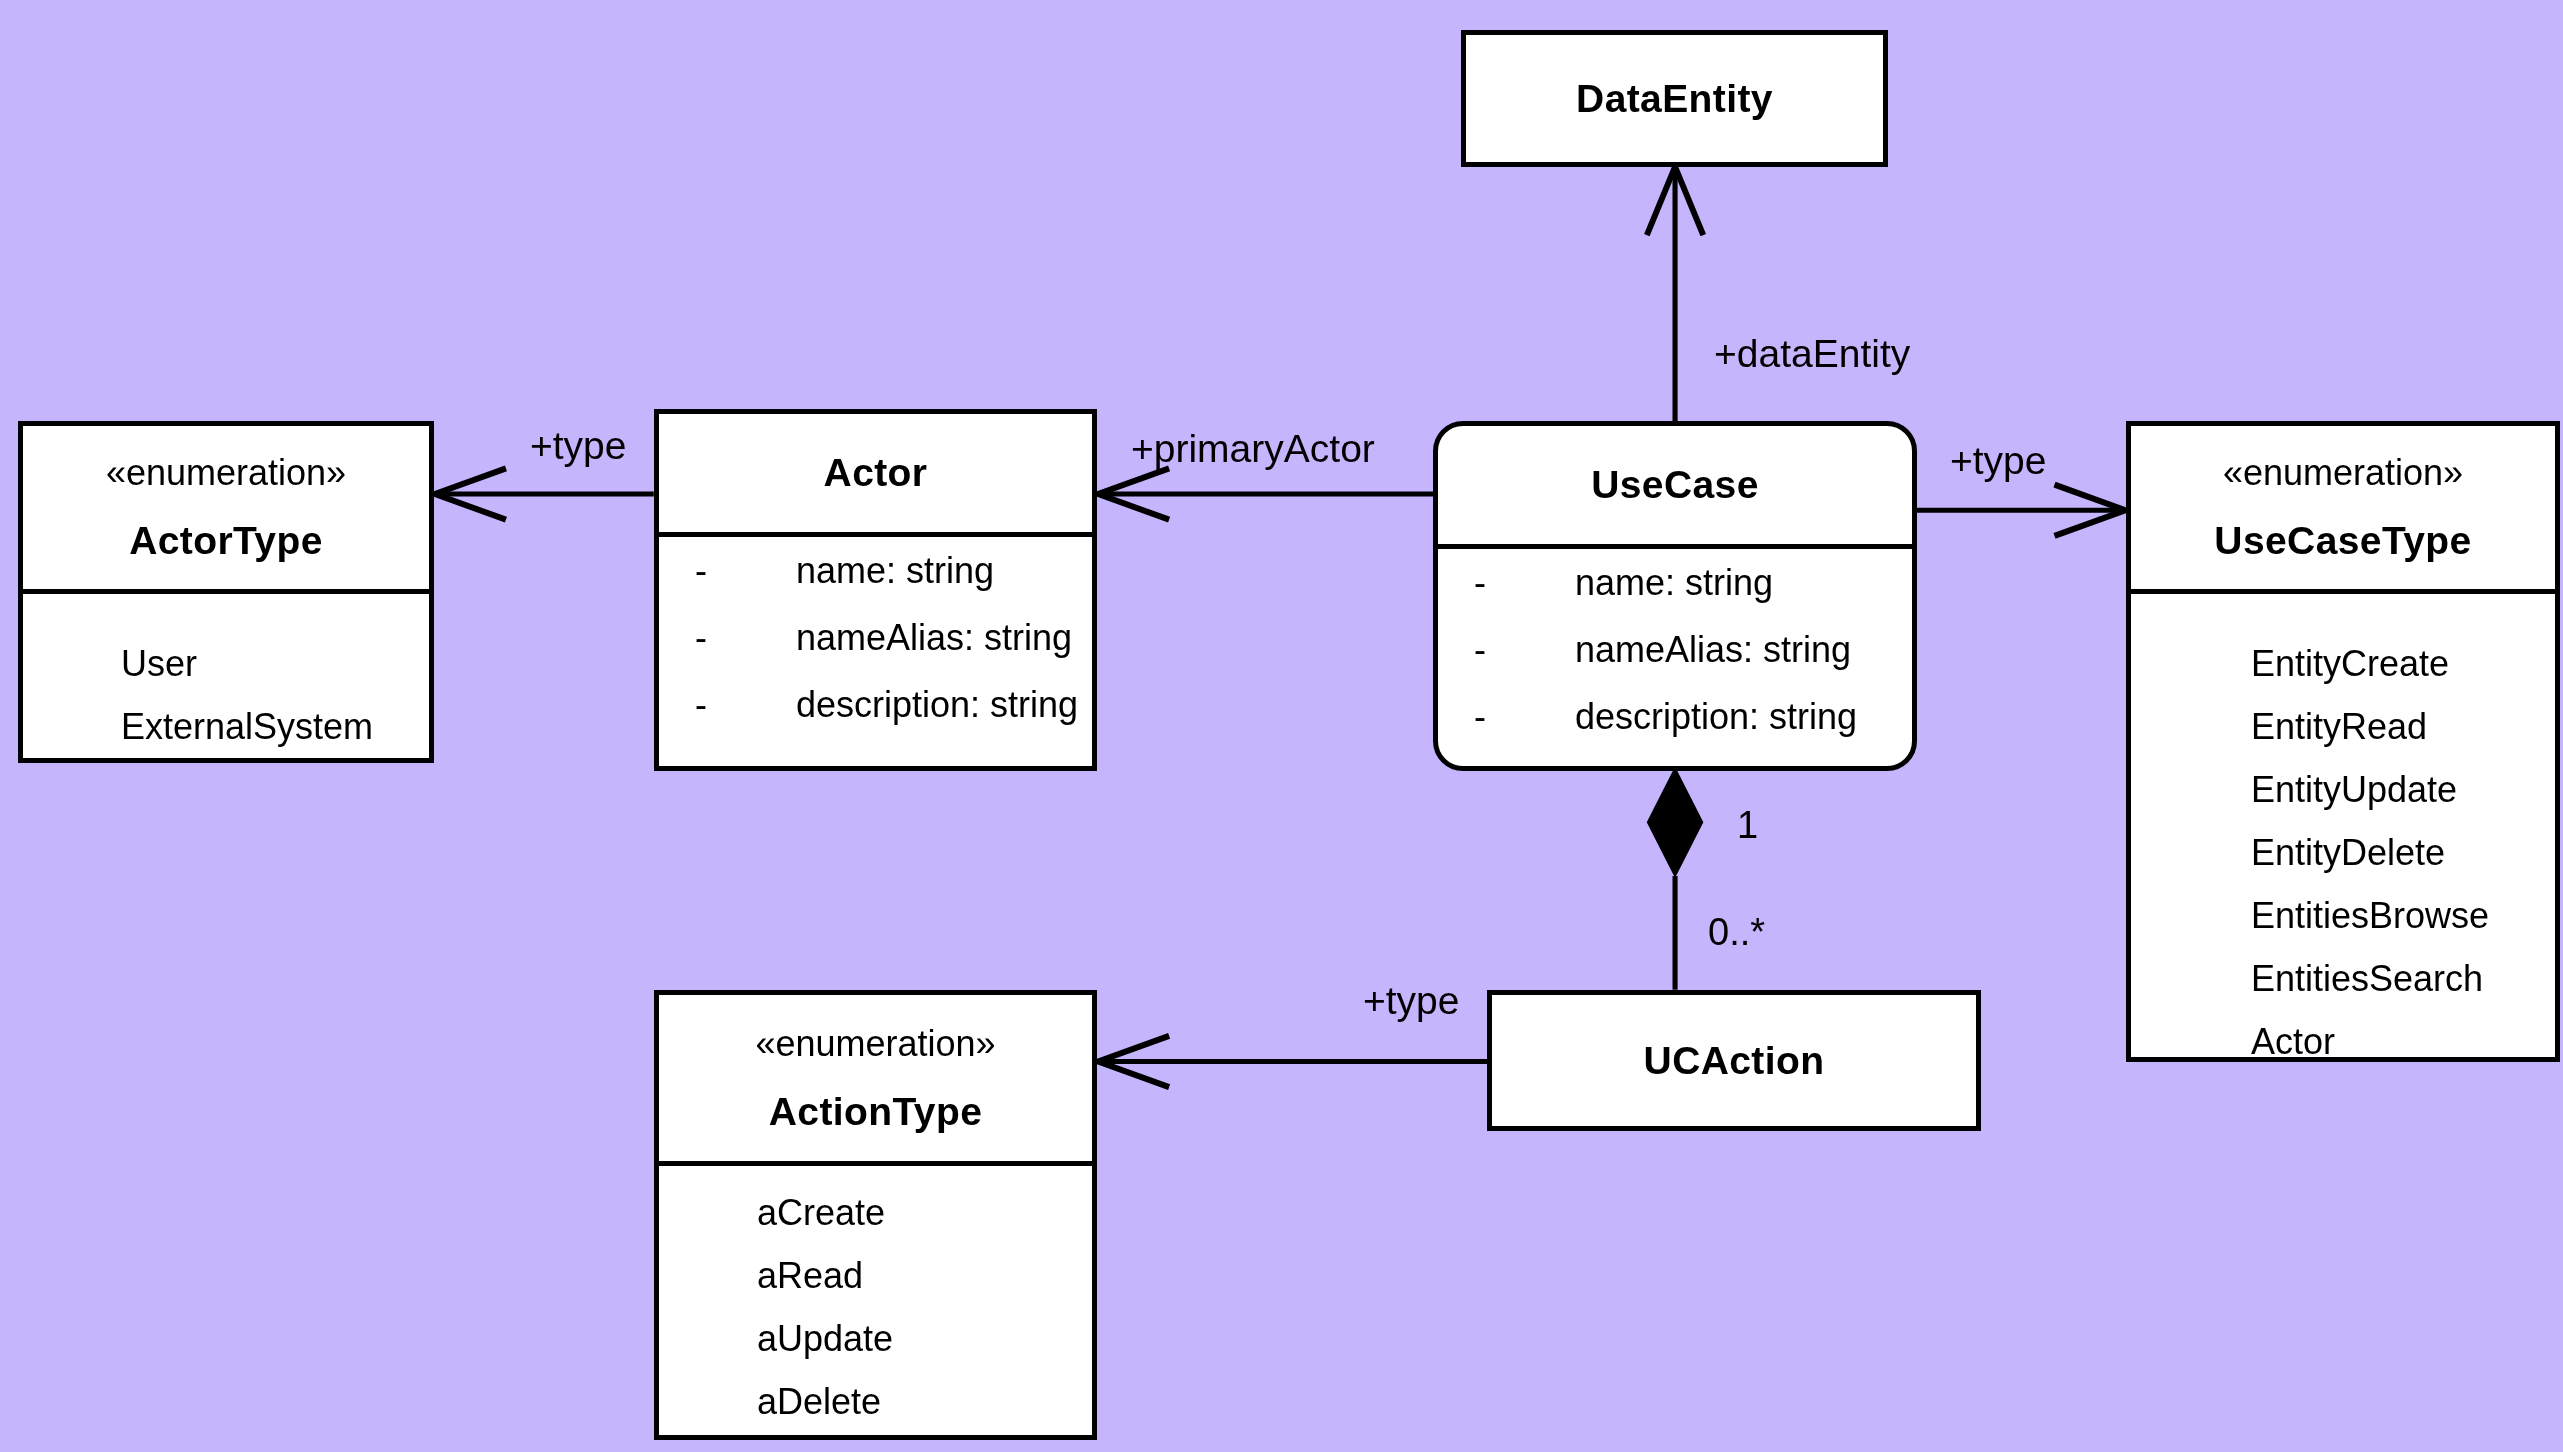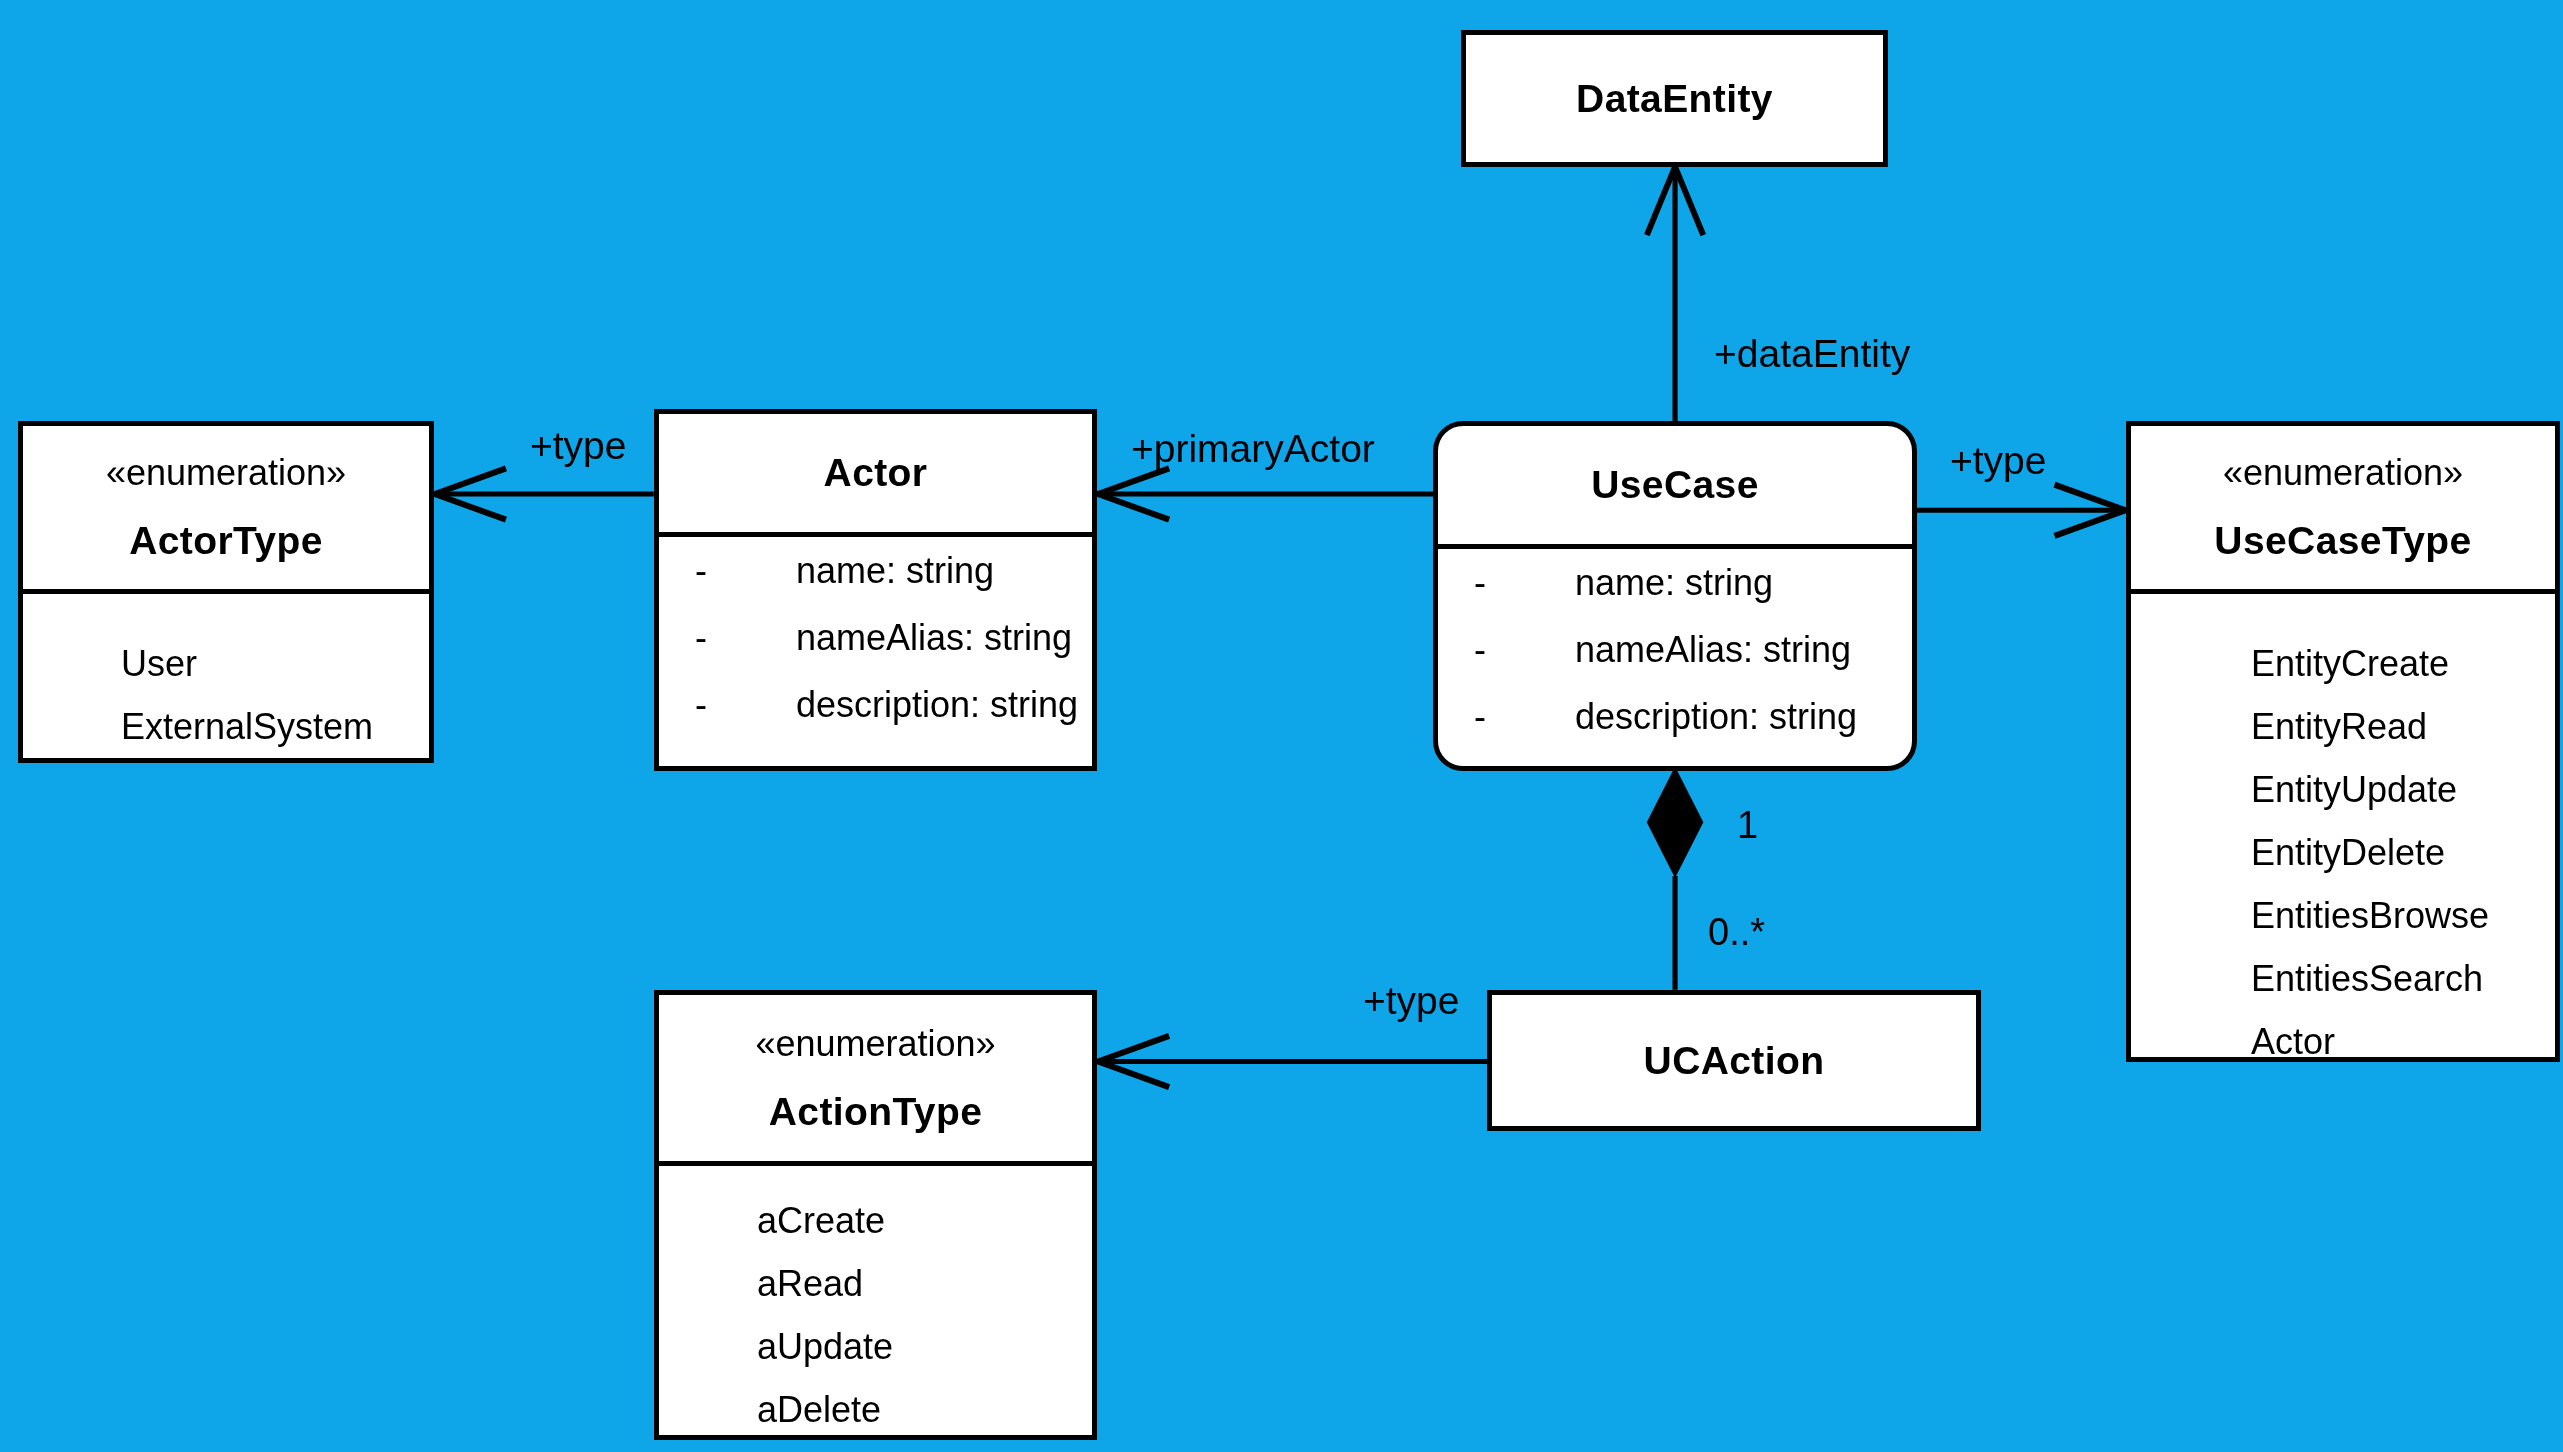--- a/index.html
+++ b/index.html
@@ -6,21 +6,21 @@
   html, body { background: #ffffff; }
   body {
     font-family: "Liberation Sans", sans-serif;
     color: #000000;
     overflow: hidden;
   }
   .canvas {
     position: relative;
     width: 2563px;
     height: 1453px;
-    background: #0ea5e9;
+    background: #c4b5fd;
   }
   .wires {
     position: absolute;
     left: 0; top: 0;
     width: 2563px; height: 1453px;
   }
   .wires .assoc-line {
     stroke: #000000;
     stroke-width: 6;
     fill: none;
@@ -176,21 +176,21 @@
     <div class="compartment title">
       <span class="class-name">UCAction</span>
     </div>
   </section>
 
   <section class="uml-class" style="left:654px; top:990px; width:443px; height:450px;">
     <div class="compartment enum-head" style="height:171px;">
       <span class="stereotype">«enumeration»</span>
       <span class="class-name">ActionType</span>
     </div>
-    <div class="compartment literals" style="padding-left:98px; padding-top:23px;">
+    <div class="compartment literals" style="padding-left:98px; padding-top:15px;">
       <div class="literal">aCreate</div>
       <div class="literal">aRead</div>
       <div class="literal">aUpdate</div>
       <div class="literal">aDelete</div>
     </div>
   </section>
 
   <div class="edge-label" style="left:1714px; top:332px;">+dataEntity</div>
   <div class="edge-label" style="left:1131px; top:427px;">+primaryActor</div>
   <div class="edge-label" style="left:530px; top:424px;">+type</div>

